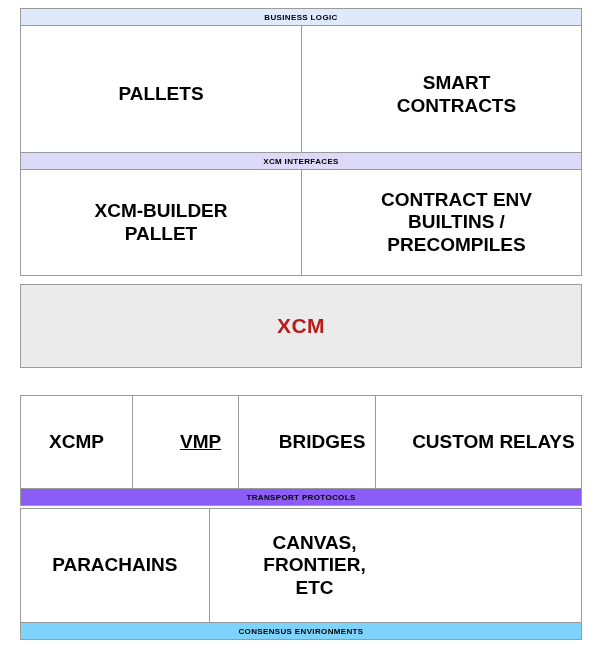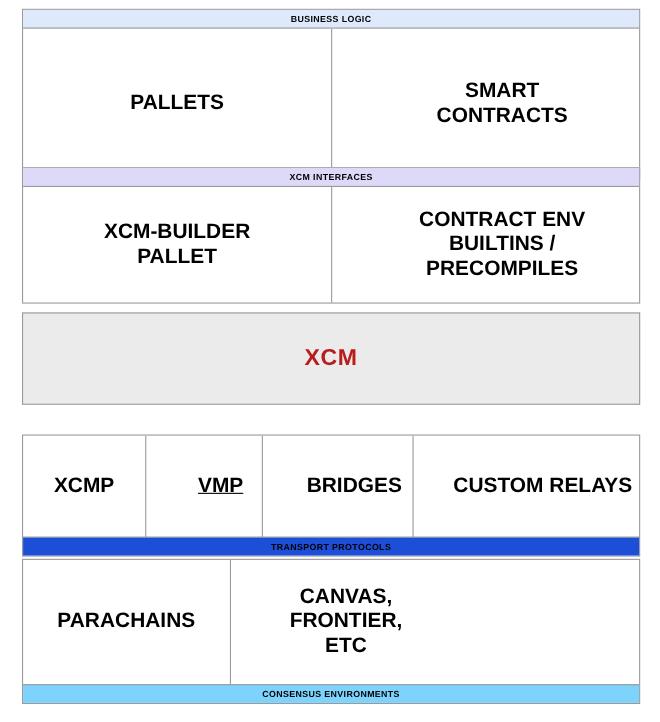--- a/index.html
+++ b/index.html
@@ -118,21 +118,21 @@
     <div class="solidrow">XCM</div>
   </div>
 
   <div class="group" id="group-transport">
     <div class="row">
       <div class="cell" style="flex: 0 0 19.8%;">XCMP</div>
       <div class="cell" style="flex: 0 0 19%; text-decoration: underline;">VMP</div>
       <div class="cell" style="flex: 0 0 24.4%;">BRIDGES</div>
       <div class="cell" style="flex: 0 0 36.8%;">CUSTOM RELAYS</div>
     </div>
-    <div class="band band-bottom" style="background: #1d4ed8;">TRANSPORT PROTOCOLS</div>
+    <div class="band band-bottom" style="background: #8b5cf6;">TRANSPORT PROTOCOLS</div>
   </div>
 
   <div class="group" id="group-consensus">
     <div class="row">
       <div class="cell" style="flex: 0 0 33.5%;">PARACHAINS</div>
       <div class="cell" style="flex: 0 0 32.3%;">CANVAS,<br>FRONTIER,<br>ETC</div>
     </div>
     <div class="band band-bottom" style="background: #7dd3fc;">CONSENSUS ENVIRONMENTS</div>
   </div>
 

